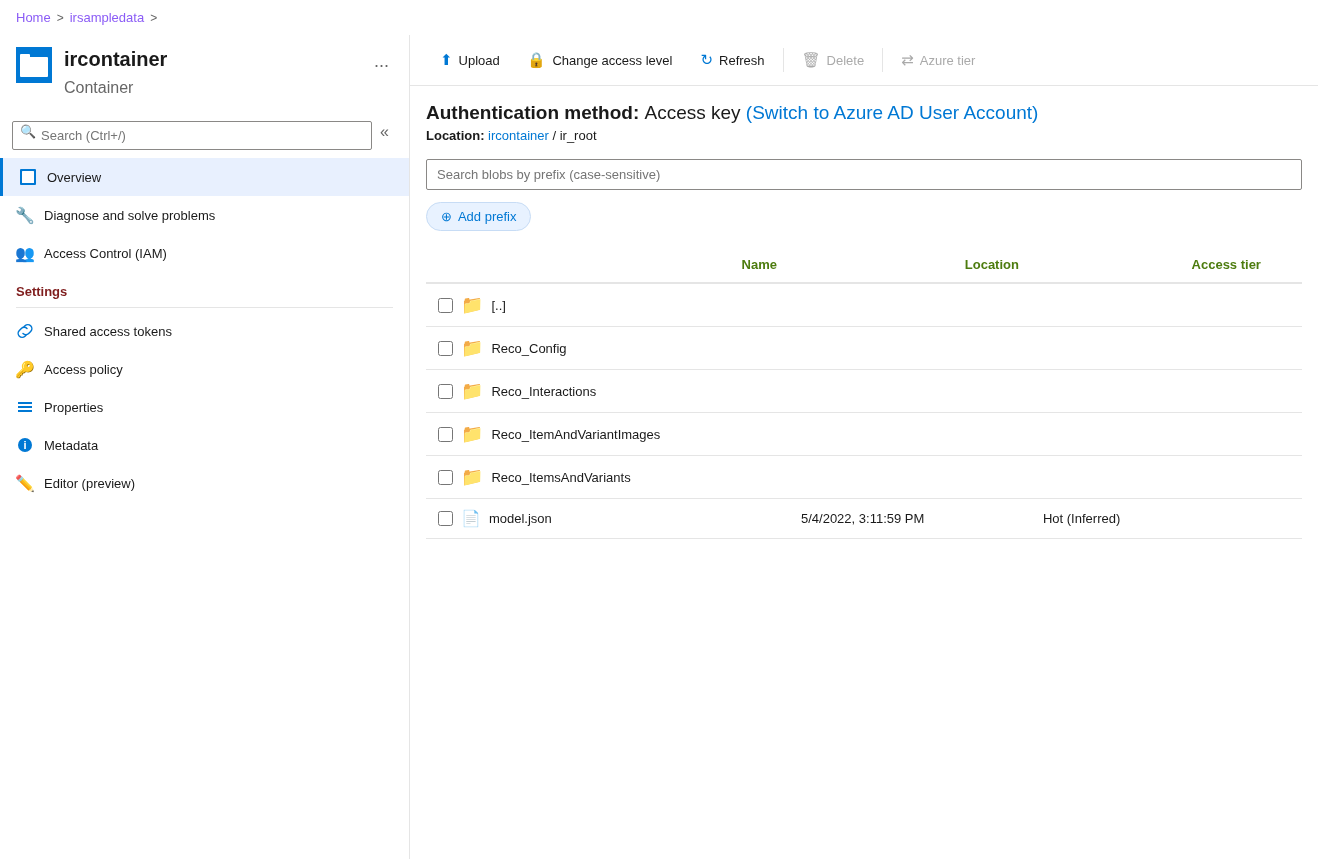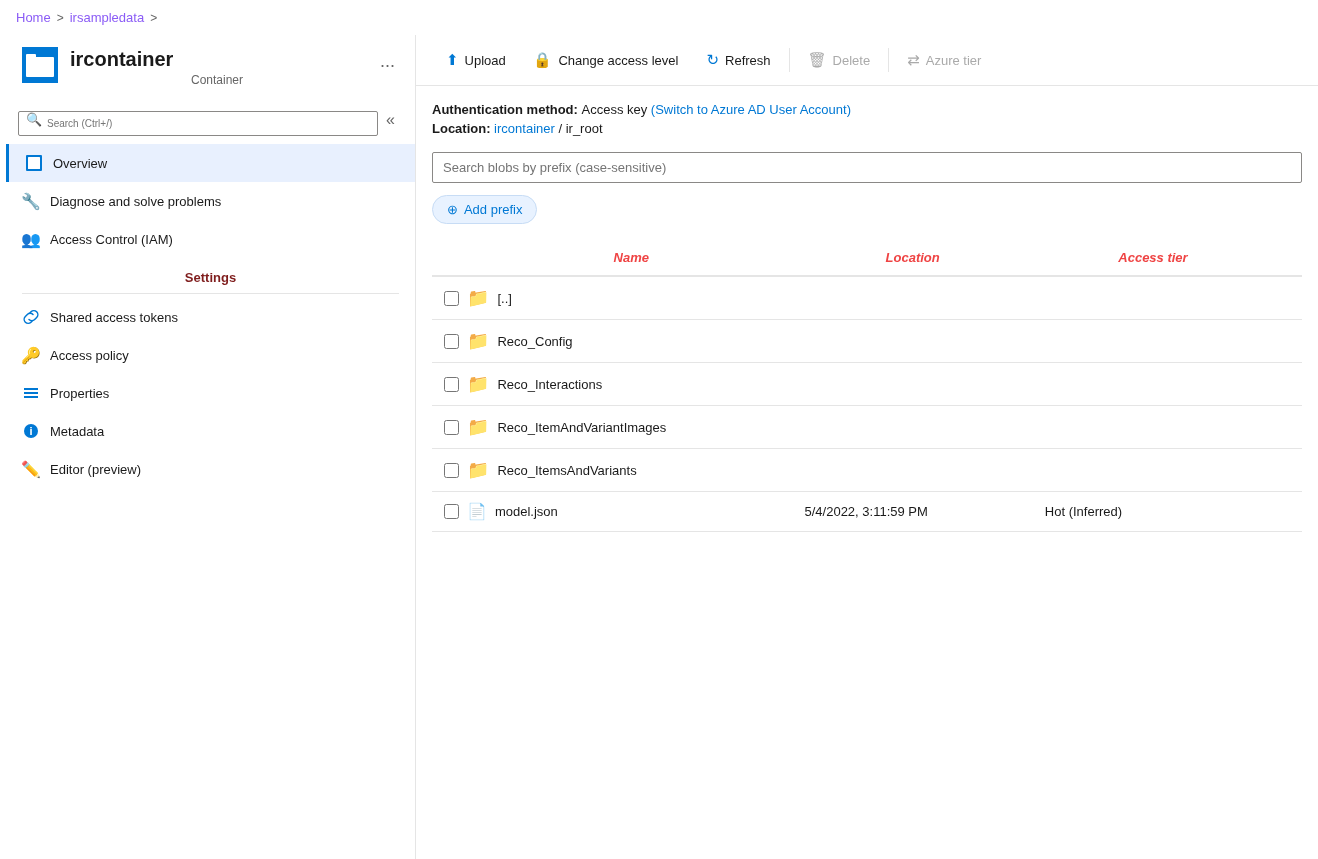--- a/index.html
+++ b/index.html
@@ -4,36 +4,36 @@
   <style>
     * { box-sizing: border-box; margin: 0; padding: 0; }
     body { font-family: 'Segoe UI', Arial, sans-serif; font-size: 13px; color: #1a1a1a; background: #fff; display: flex; flex-direction: column; height: 859px; overflow: hidden; }
 
     
     .breadcrumb { display: flex; align-items: center; padding: 10px 16px; gap: 6px; font-size: 13px; }
     .breadcrumb a { color: #8b5cf6; text-decoration: none; }
     .breadcrumb-sep { color: #666; font-size: 12px; }
 
     
-    .main-layout { display: flex; flex: 1; overflow: hidden; padding-left: 6px; }
+    .main-layout { display: flex; flex: 1; overflow: hidden; }
 
     
     .sidebar { width: 410px; border-right: 1px solid #e5e5e5; display: flex; flex-direction: column; overflow-y: auto; flex-shrink: 0; }
     .sidebar-header { padding: 12px 16px 8px; display: flex; align-items: flex-start; gap: 12px; }
     .sidebar-title-block { flex: 1; }
     .sidebar-title { font-size: 20px; font-weight: 600; color: #1a1a1a; line-height: 1.2; }
-    .sidebar-subtitle { font-size: 12px; color: #666; margin-top: 2px; text-align: center; }
+    .sidebar-subtitle { font-size: 16px; color: #666; margin-top: 8px; }
     .sidebar-more { color: #666; font-size: 18px; cursor: pointer; padding: 4px; margin-left: auto; }
 
     .sidebar-search { padding: 8px 12px; position: relative; display: flex; align-items: center; }
-    .sidebar-search-input { width: 100%; padding: 6px 8px 6px 28px; border: 1px solid #8a8886; border-radius: 2px; font-size: 10px; color: #1a1a1a; margin-top: 8px; }
+    .sidebar-search-input { width: 100%; padding: 6px 8px 6px 28px; border: 1px solid #8a8886; border-radius: 2px; font-size: 13px; color: #1a1a1a; margin-top: 8px; }
     .sidebar-search-icon { position: absolute; left: 20px; color: #666; font-size: 13px; }
     .sidebar-collapse-btn { background: none; border: none; cursor: pointer; padding: 6px 8px; color: #666; font-size: 16px; }
 
-    .sidebar-nav { flex: 1; text-align: center; }
+    .sidebar-nav { flex: 1; }
     .nav-item { display: flex; align-items: center; gap: 10px; padding: 10px 16px; cursor: pointer; font-size: 13px; color: #1a1a1a; }
     .nav-item.active { background: #e8f0fe; border-left: 3px solid #0078d4; }
     .nav-item.active .nav-label { color: #1a1a1a; font-weight: 500; }
     .nav-icon { width: 18px; height: 18px; display: flex; align-items: center; justify-content: center; color: #0078d4; font-size: 16px; flex-shrink: 0; }
     .nav-icon.blue-square { color: #0078d4; }
 
     .settings-header { padding: 12px 16px 4px; font-weight: 700; font-size: 13px; color: #7f1d1d; }
     .settings-divider { border: none; border-top: 1px solid #e5e5e5; margin: 4px 16px 4px; }
 
     
@@ -43,33 +43,33 @@
     .toolbar { display: flex; align-items: center; padding: 10px 16px; border-bottom: 1px solid #e5e5e5; gap: 0; flex-shrink: 0; }
     .toolbar-btn { display: flex; align-items: center; gap: 6px; padding: 6px 14px; font-size: 13px; color: #1a1a1a; background: none; border: none; cursor: pointer; white-space: nowrap; }
     .toolbar-btn .btn-icon { font-size: 15px; color: #0078d4; }
     .toolbar-btn.disabled { color: #aaa; cursor: default; }
     .toolbar-btn.disabled .btn-icon { color: #aaa; }
     .toolbar-sep { width: 1px; height: 24px; background: #e5e5e5; margin: 0 4px; }
 
     
     .content-body { flex: 1; overflow-y: auto; padding: 16px; }
 
-    .auth-info { font-size: 13px; margin-bottom: 4px; }
+    .auth-info { font-size: 19px; margin-bottom: 4px; }
     .auth-info strong { font-weight: 600; }
     .auth-link { color: #0078d4; text-decoration: none; }
     .location-info { font-size: 13px; margin-bottom: 16px; }
     .location-info strong { font-weight: 600; }
 
     .search-blobs { width: 100%; padding: 7px 10px; border: 1px solid #8a8886; border-radius: 2px; font-size: 13px; color: #aaa; margin-bottom: 12px; }
 
     .add-filter-btn { display: inline-flex; align-items: center; gap: 6px; padding: 6px 14px; background: #e8f2ff; border: 1px solid #c7dcf5; border-radius: 20px; font-size: 13px; color: #0078d4; cursor: pointer; margin-bottom: 16px; }
 
     
     .file-table { width: 100%; border-collapse: collapse; }
-    .file-table th { text-align: center; font-weight: 600; font-size: 13px; padding: 10px 12px; border-bottom: 2px solid #e5e5e5; color: #ef4444; font-style: italic; }
+    .file-table th { text-align: right; font-weight: 600; font-size: 13px; padding: 10px 12px; border-bottom: 2px solid #e5e5e5; color: #4d7c0f; }
     .file-table td { padding: 10px 12px; border-bottom: 1px solid #e5e5e5; font-size: 13px; vertical-align: middle; }
 
     
     .container-icon-wrap { width: 36px; height: 36px; display: flex; align-items: center; justify-content: center; flex-shrink: 0; }
   </style>
 </head>
 <body>
 
 <div class="breadcrumb">
   <a href="#">Home</a>

